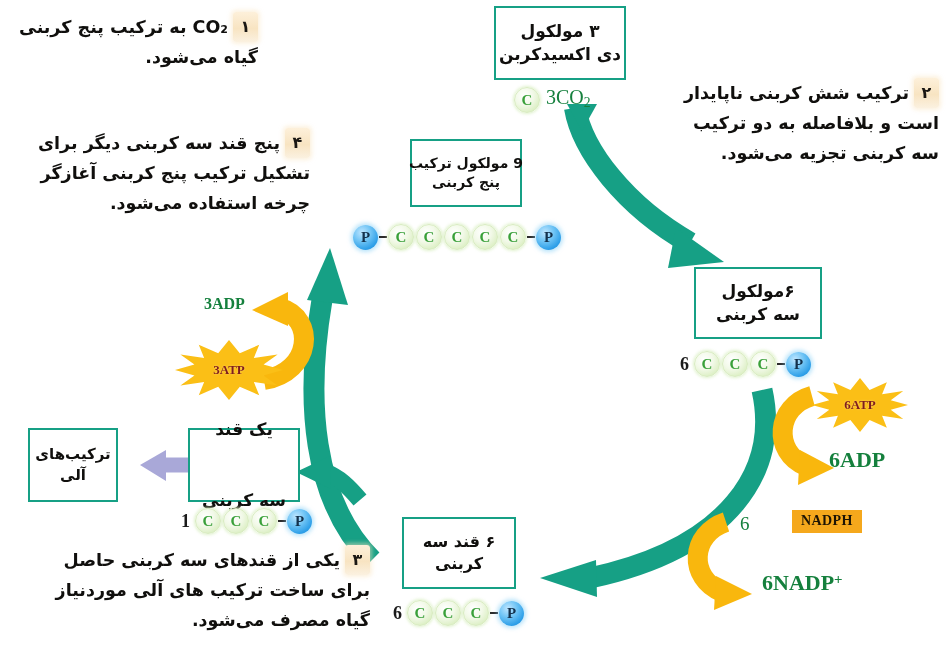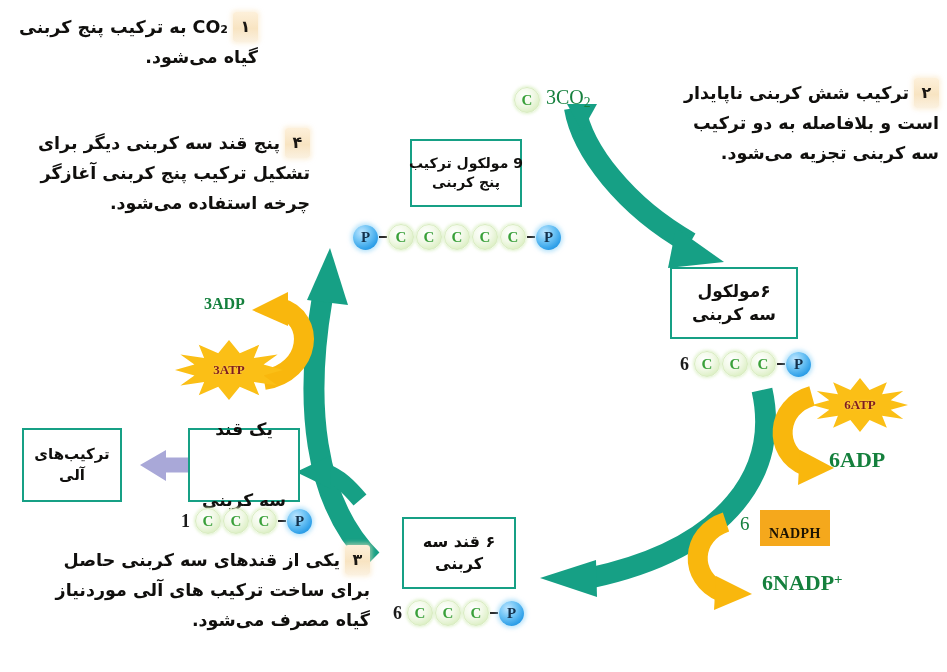--- a/index.html
+++ b/index.html
@@ -112,23 +112,24 @@
   .burst .btxt{position:relative;z-index:2;font-size:13px;}
 
   
   .nadph{
     position:absolute;
     background:#f5a81c;
     color:#1d1403;
     font-weight:700;
     font-family:"Liberation Serif","DejaVu Serif",serif;
     font-size:14px;
-    padding:16px 9px 4px 9px;
+    padding:3px 9px 4px 9px;
     letter-spacing:.4px;
     direction:ltr;
+    margin-left:32px;
   }
 
   svg.layer{position:absolute;left:0;top:0;width:947px;height:672px;overflow:visible;pointer-events:none;}
 </style>
 </head>
 <body>
 
 <div id="stage">
 
   <svg class="layer" viewBox="0 0 947 672">
@@ -193,42 +194,46 @@
   </div>
 
   <div class="note" style="top:128px;right:637px;width:290px;">
     <span class="badge">۴</span><span>پنج قند سه کربنی دیگر برای تشکیل ترکیب پنج کربنی آغازگر چرخه استفاده می‌شود.</span>
   </div>
 
   <div class="note" style="top:545px;right:577px;width:352px;">
     <span class="badge">۳</span><span>یکی از قندهای سه کربنی حاصل برای ساخت ترکیب های آلی موردنیاز گیاه مصرف می‌شود.</span>
   </div>
 
+  <div class="tbox" style="left:494px;top:6px;width:132px;height:74px;font-size:17px;">
+    <span>۳ مولکول</span>
+    <span>دی اکسیدکربن</span>
+  </div>
 
   <div class="tbox" style="left:410px;top:139px;width:112px;height:68px;font-size:14px;">
     <span>9 مولکول ترکیب</span>
     <span>پنج کربنی</span>
   </div>
 
-  <div class="tbox" style="left:670px;top:267px;width:128px;height:72px;font-size:17px;">
+  <div class="tbox" style="left:694px;top:267px;width:128px;height:72px;font-size:17px;">
     <span>۶مولکول</span>
     <span>سه کربنی</span>
   </div>
 
   <div class="tbox" style="left:402px;top:517px;width:114px;height:72px;font-size:16px;">
     <span>۶ قند سه</span>
     <span>کربنی</span>
   </div>
 
   <div class="tbox" style="left:188px;top:428px;width:112px;height:74px;font-size:17px;gap:48px;">
     <span>یک قند</span>
     <span>سه کربنی</span>
   </div>
 
-  <div class="tbox" style="left:22px;top:428px;width:100px;height:74px;font-size:15px;">
+  <div class="tbox" style="left:28px;top:428px;width:90px;height:74px;font-size:15px;">
     <span>ترکیب‌های</span>
     <span>آلی</span>
   </div>
 
   <div class="chain" style="left:513px;top:87px;">
     <div class="cball">C</div>
   </div>
   <div class="chem" style="left:546px;top:86px;font-size:20px;">
     <span>3CO</span><sub>2</sub>
   </div>

